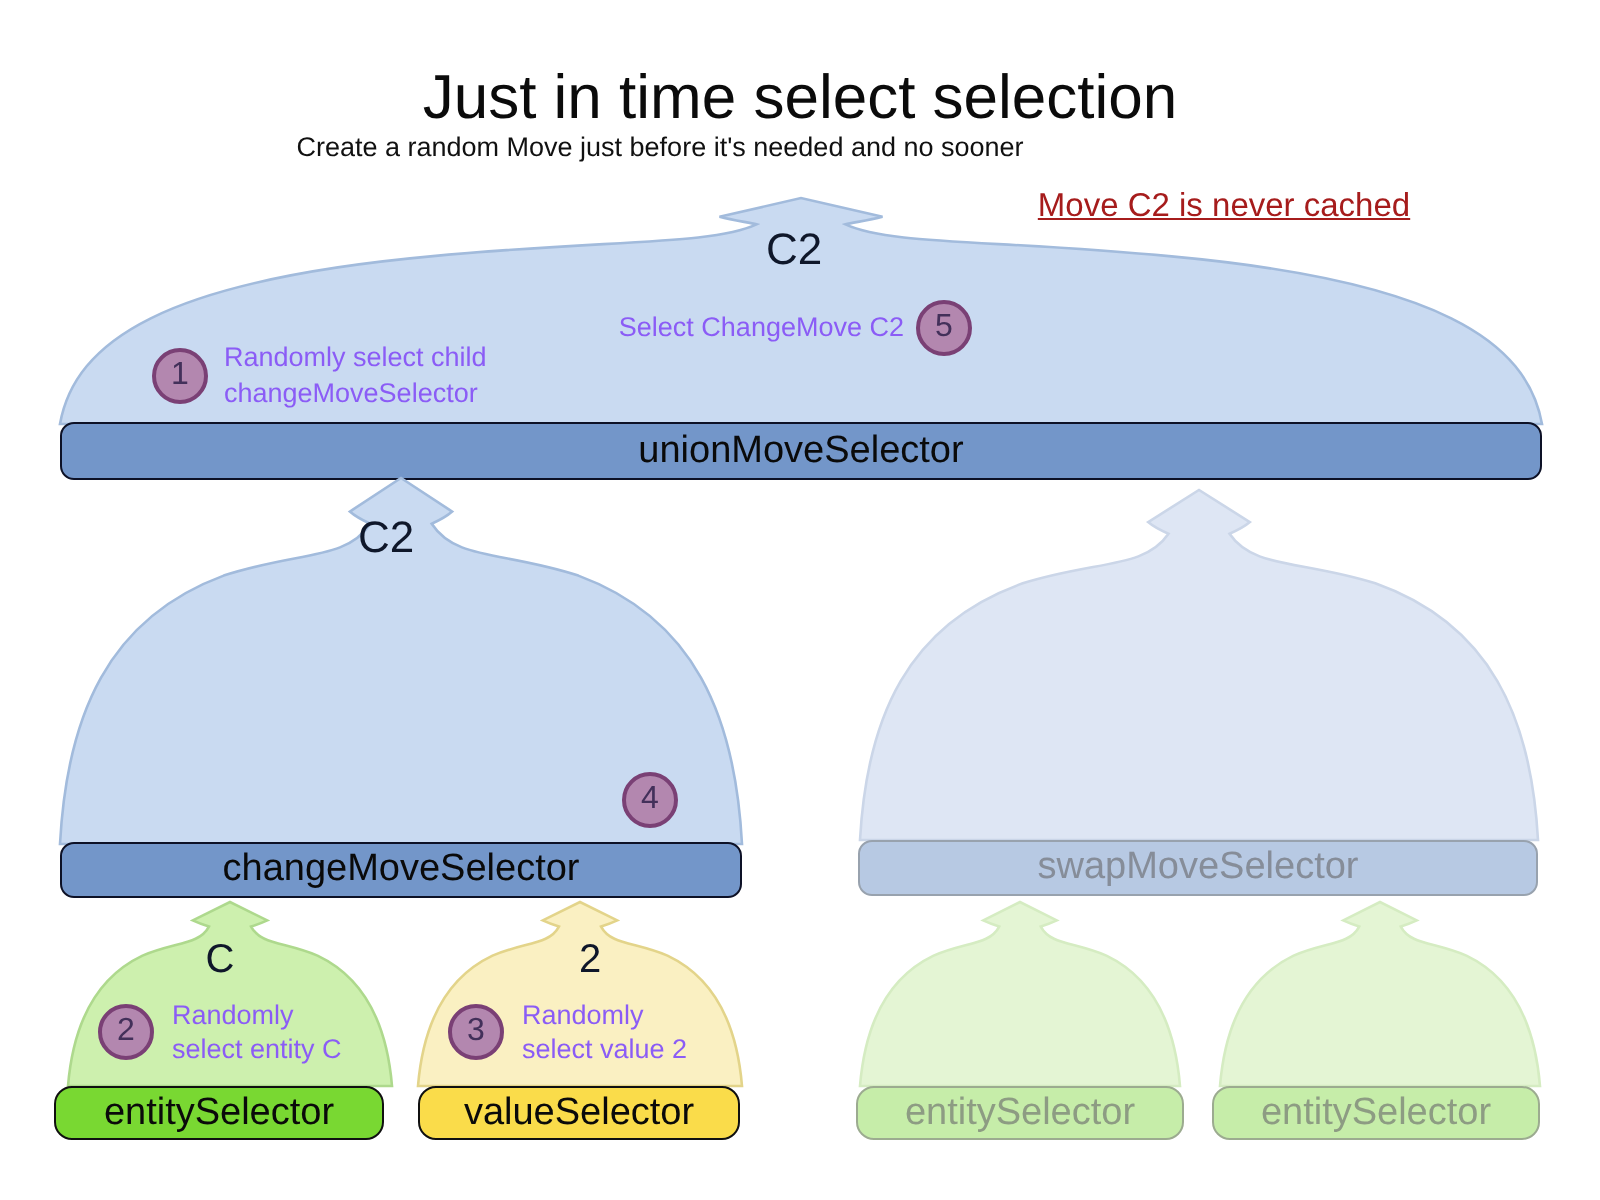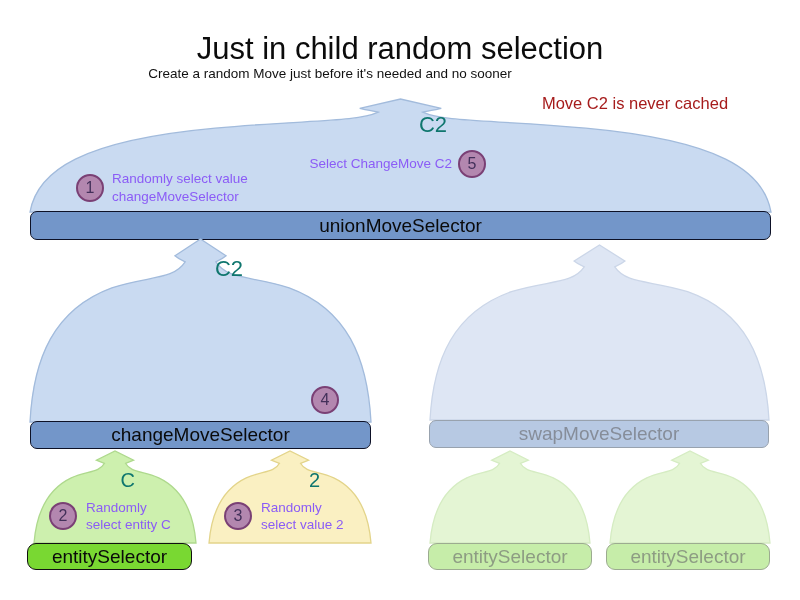--- a/index.html
+++ b/index.html
@@ -4,74 +4,74 @@
 <style>
   html,body{margin:0;padding:0;background:#ffffff;}
   #stage{
     position:relative;width:800px;height:600px;background:#ffffff;
     font-family:"Liberation Sans","DejaVu Sans",sans-serif;overflow:hidden;
   }
   .abs{position:absolute;}
   .center{text-align:center;}
   .title{left:0;top:31px;width:800px;font-size:31px;color:#0b0b0b;}
   .subtitle{left:0;top:66px;width:660px;font-size:13.5px;color:#111111;}
-  .note{left:480px;top:94px;width:310px;font-size:16.5px;color:#a61c1c;text-align:center;}
+  .note{left:457px;top:94px;width:310px;font-size:16.5px;color:#a61c1c;text-align:center;text-decoration:underline;}
 
   svg.dome{position:absolute;overflow:visible;}
   svg.dome path{vector-effect:non-scaling-stroke;stroke-width:1.3px;}
   .dome-blue path{fill:#c9daf1;stroke:#a2bbdc;}
   .dome-blue-faded path{fill:#dee6f4;stroke:#cbd6e8;}
   .dome-green path{fill:#cdf0ae;stroke:#aed98d;}
   .dome-green-faded path{fill:#e4f5d4;stroke:#d5ecc2;}
   .dome-yellow path{fill:#faf0c2;stroke:#e3d48a;}
 
   .bar{
     position:absolute;box-sizing:border-box;border-radius:7px;
     display:flex;align-items:center;justify-content:center;
     font-size:19px;color:#0a0a0a;
   }
   .bar-blue{background:#7396c9;border:1.6px solid #0d1126;}
   .bar-blue-faded{background:#b7c9e3;border:1.4px solid #98a2ae;color:#868d99;}
   .bar-green{background:#79d832;border:1.6px solid #101010;border-radius:9px;}
   .bar-green-faded{background:#c6eda9;border:1.4px solid #9cab90;color:#8d9c83;border-radius:9px;}
   .bar-yellow{background:#fadc4a;border:1.6px solid #101010;border-radius:9px;}
 
-  .input-label{position:absolute;color:#0f766e;text-align:right;}
+  .input-label{position:absolute;color:#0f172a;text-align:center;}
   .input-big{font-size:22px;width:100px;}
   .input-small{font-size:20px;width:50px;}
 
   .step-circle{
     position:absolute;width:28px;height:28px;border-radius:50%;
     background:#b387af;border:2px solid #7a4075;box-sizing:border-box;
     display:flex;align-items:center;justify-content:center;
     font-size:16px;color:#43305a;
   }
   .ann{
     position:absolute;font-size:13.5px;line-height:18px;color:#8b5cf6;
     white-space:pre-line;
   }
   .ann-right{text-align:right;}
 </style>
 </head>
 <body>
 
 <div id="stage">
 
-  <div class="abs title center">Just in child random selection</div>
+  <div class="abs title center">Just in time select selection</div>
   <div class="abs subtitle center">Create a random Move just before it's needed and no sooner</div>
   <div class="abs note">Move C2 is never cached</div>
 
   <svg class="dome dome-blue" style="left:30px;top:99px;width:741px;height:113px" viewBox="0 0 200 120" preserveAspectRatio="none">
     <path d="M 0,120 C 2,76 14,44 50,31 C 74,22 88,25 94,14 C 93,13 91,12 89,10 L 100,0 L 111,10 C 109,12 107,13 106,14 C 112,25 126,22 150,31 C 186,44 198,76 200,120 Z"></path>
   </svg>
   <div class="input-label input-big" style="left:347px;top:112px">C2</div>
   <div class="step-circle" style="left:458px;top:150px">5</div>
   <div class="ann ann-right" style="left:300px;top:155px;width:152px">Select ChangeMove C2</div>
   <div class="step-circle" style="left:76px;top:174px">1</div>
-  <div class="ann" style="left:112px;top:170px;width:180px">Randomly select value
+  <div class="ann" style="left:112px;top:170px;width:180px">Randomly select child
 changeMoveSelector</div>
   <div class="bar bar-blue" style="left:30px;top:211px;width:741px;height:29px">
     <span>unionMoveSelector</span>
   </div>
 
   <svg class="dome dome-blue" style="left:30px;top:239px;width:341px;height:183px" viewBox="0 0 200 120" preserveAspectRatio="none">
     <path d="M 0,120 C 2,78 14,46 48,32 C 70,24 84,27 91,15 C 89,14 87,13 85,11 L 100,0 L 115,11 C 113,13 111,14 109,15 C 116,27 130,24 152,32 C 186,46 198,78 200,120 Z"></path>
   </svg>
   <div class="input-label input-big" style="left:143px;top:256px">C2</div>
   <div class="step-circle" style="left:311px;top:386px">4</div>
@@ -97,20 +97,23 @@
     <span>entitySelector</span>
   </div>
 
   <svg class="dome dome-yellow" style="left:209px;top:451px;width:162px;height:92px" viewBox="0 0 200 120" preserveAspectRatio="none">
     <path d="M 0,120 C 3,82 16,50 46,35 C 66,26 81,28 87,16 C 84,15 81,14 77,12 L 100,0 L 123,12 C 119,14 116,15 113,16 C 119,28 134,26 154,35 C 184,50 197,82 200,120 Z"></path>
   </svg>
   <div class="input-label input-small" style="left:270px;top:469px">2</div>
   <div class="step-circle" style="left:224px;top:502px">3</div>
   <div class="ann" style="left:261px;top:499px;width:110px;line-height:17px">Randomly
 select value 2</div>
+  <div class="bar bar-yellow" style="left:209px;top:543px;width:161px;height:27px">
+    <span>valueSelector</span>
+  </div>
 
   <svg class="dome dome-green-faded" style="left:430px;top:451px;width:160px;height:92px" viewBox="0 0 200 120" preserveAspectRatio="none">
     <path d="M 0,120 C 3,82 16,50 46,35 C 66,26 81,28 87,16 C 84,15 81,14 77,12 L 100,0 L 123,12 C 119,14 116,15 113,16 C 119,28 134,26 154,35 C 184,50 197,82 200,120 Z"></path>
   </svg>
   <div class="bar bar-green-faded" style="left:428px;top:543px;width:164px;height:27px">
     <span>entitySelector</span>
   </div>
 
   <svg class="dome dome-green-faded" style="left:610px;top:451px;width:160px;height:92px" viewBox="0 0 200 120" preserveAspectRatio="none">
     <path d="M 0,120 C 3,82 16,50 46,35 C 66,26 81,28 87,16 C 84,15 81,14 77,12 L 100,0 L 123,12 C 119,14 116,15 113,16 C 119,28 134,26 154,35 C 184,50 197,82 200,120 Z"></path>

